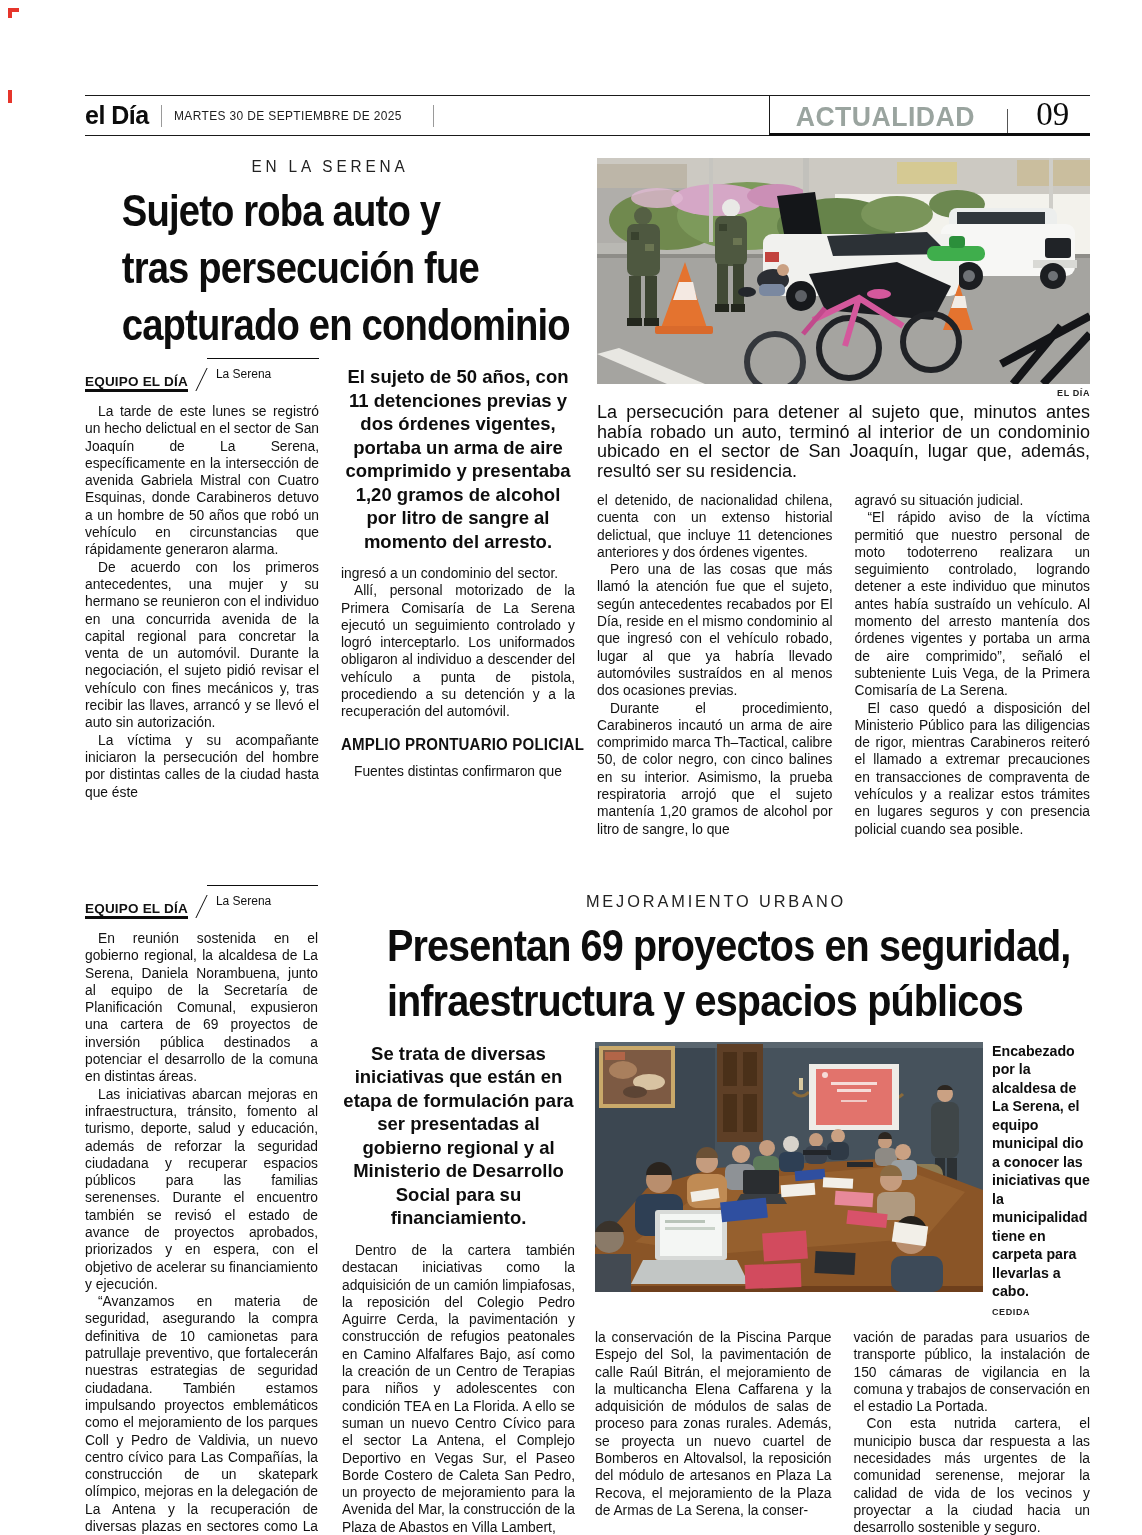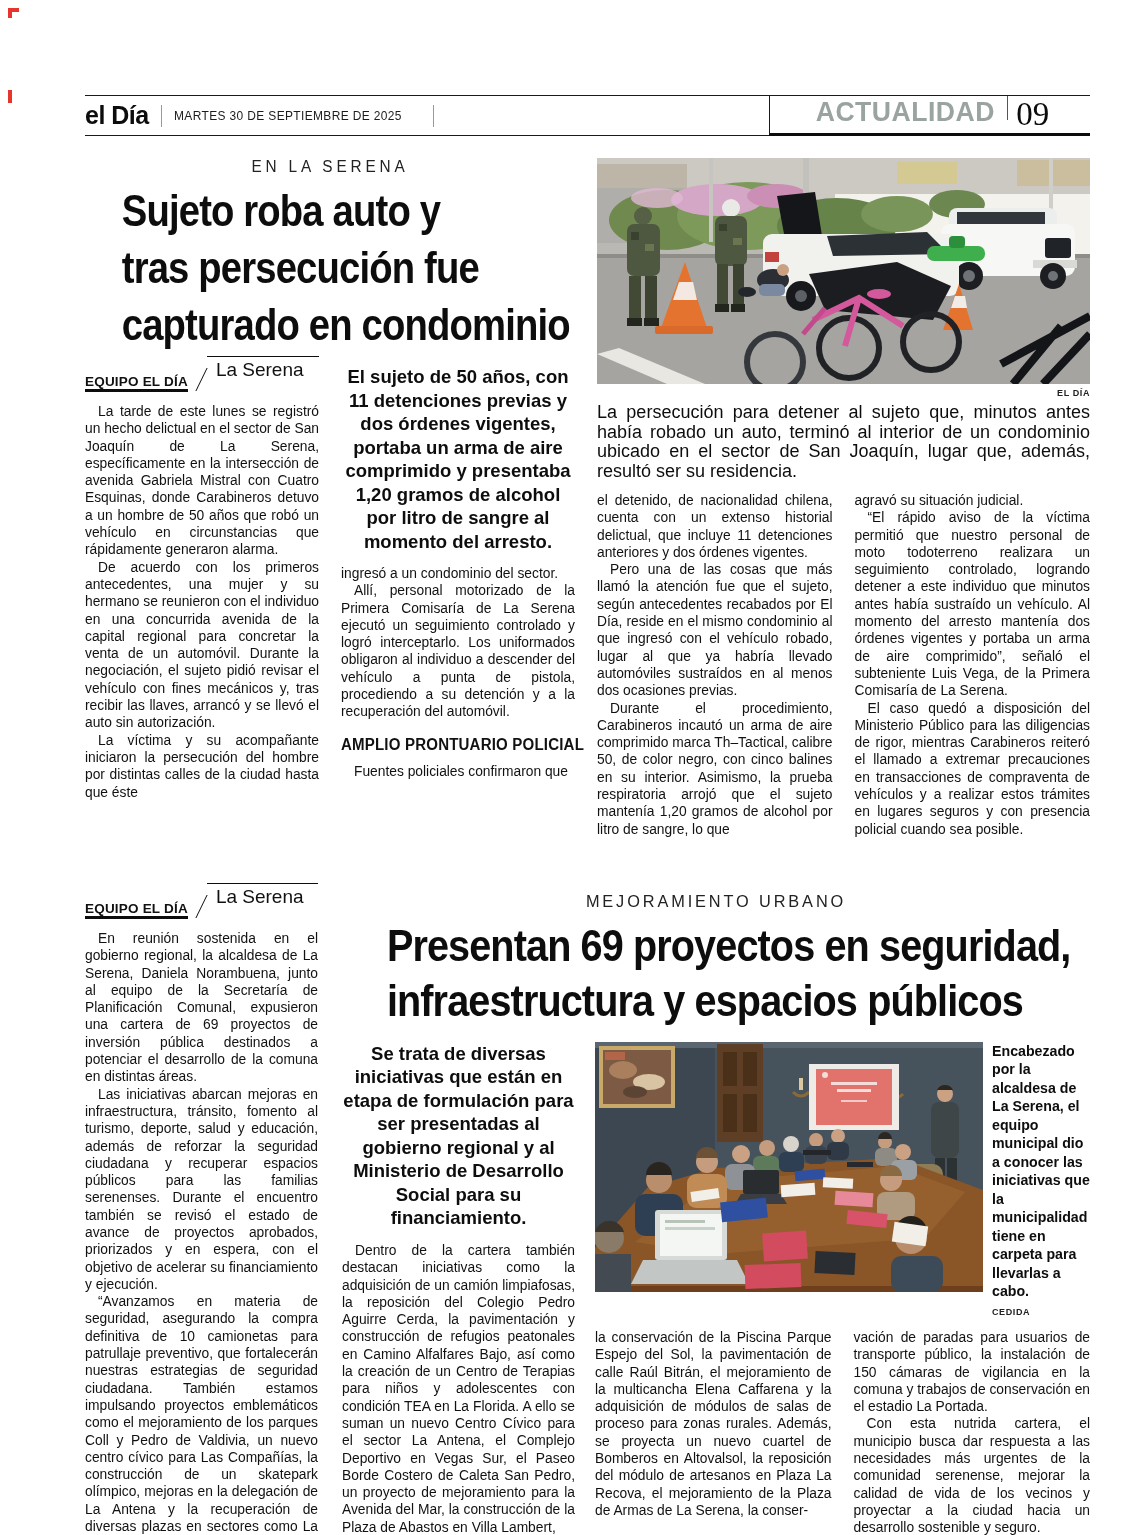--- a/index.html
+++ b/index.html
@@ -11,21 +11,21 @@
   .cm1b{left:8px;top:8px;width:4px;height:10px;}
   .cm2{left:8px;top:90px;width:4px;height:13px;}
 
   
   .hdr{position:absolute;left:85px;top:95px;width:1005px;height:40px;
        border-top:1.5px solid #1a1a1a;display:flex;align-items:stretch;}
   .hdr-left{flex:1;display:flex;align-items:center;gap:12px;border-bottom:1.5px solid #1a1a1a;}
   .logo{font-size:25px;font-weight:800;letter-spacing:-0.5px;color:#0c0c0c;}
   .hsep{width:1px;height:22px;background:#9a9a9a;}
   .hdate{font-size:13px;letter-spacing:0.4px;color:#1c1c1c;transform:scaleX(.92);transform-origin:left center;white-space:nowrap;}
-  .hdr-right{flex:0 0 320px;display:flex;align-items:flex-start;justify-content:center;gap:8px;
+  .hdr-right{flex:0 0 320px;display:flex;align-items:flex-end;justify-content:center;gap:28px;
              border-left:1.5px solid #1a1a1a;border-bottom:3px solid #0c0c0c;}
   .section{font-size:28px;font-weight:800;color:#9aa49f;letter-spacing:0.5px;transform:scaleX(.95);}
   .psep{width:1px;height:24px;background:#555;}
   .pageno{font-family:"Liberation Serif",serif;font-size:33px;color:#0c0c0c;}
 
   
   .content{position:absolute;left:85px;top:158px;width:1005px;}
   .p{font-size:13.8px;line-height:17.3px;text-align:justify;text-indent:13px;margin:0;hyphens:auto;}
   .noind{text-indent:0;}
   .kicker{text-align:center;font-size:16px;letter-spacing:4px;color:#222;transform:scaleX(.96);}
@@ -35,21 +35,21 @@
   .lede{font-weight:700;font-size:18.5px;line-height:23.5px;text-align:center;color:#0d0d0d;margin-bottom:12px;}
   .subhead{font-size:16px;font-weight:700;margin:15px 0 9px 0;letter-spacing:0.2px;transform:scaleX(.94);transform-origin:left center;white-space:nowrap;}
   .cap{font-weight:400;font-size:18px;line-height:19.5px;text-align:justify;color:#0d0d0d;}
   .credit{font-size:9px;font-weight:700;letter-spacing:0.6px;text-align:right;color:#222;margin:4px 0 5px 0;}
   .p + .p{margin-top:0;}
 
   
   .byline{display:flex;align-items:flex-end;margin-bottom:11px;height:27px;}
   .by-author{font-weight:700;font-size:13.5px;letter-spacing:0.2px;border-bottom:3px solid #0d0d0d;white-space:nowrap;}
   .by-slash{width:9px;height:23px;border-right:1.6px solid #0d0d0d;transform:skewX(-26deg);margin:0 5px 1px 4px;}
-  .by-loc{font-size:19px;border-top:1.2px solid #0d0d0d;padding:2px 0 11px 9px;flex:1;white-space:nowrap;}
+  .by-loc{font-size:12px;border-top:1.2px solid #0d0d0d;padding:8px 0 11px 9px;flex:1;white-space:nowrap;}
 
   
   .a1{display:flex;gap:22px;}
   .a1-left{width:490px;}
   .cols2{display:flex;gap:22px;}
   .cols2 .col{flex:1;min-width:0;}
   .a1-left .cols2{margin-top:12px;}
   .a1-right{width:493px;}
   .photo-frame{line-height:0;}
   .a1-right .cols2{margin-top:11px;}
@@ -109,21 +109,21 @@
           </div>
           <p class="p">La tarde de este lunes se registró un hecho delictual en el sector de San Joaquín de La Serena, específicamente en la intersección de avenida Gabriela Mistral con Cuatro Esquinas, donde Carabineros detuvo a un hombre de 50 años que robó un vehículo en circunstancias que rápidamente generaron alarma.</p>
           <p class="p">De acuerdo con los primeros antecedentes, una mujer y su hermano se reunieron con el individuo en una concurrida avenida de la capital regional para concretar la venta de un automóvil. Durante la negociación, el sujeto pidió revisar el vehículo con fines mecánicos y, tras recibir las llaves, arrancó y se llevó el auto sin autorización.</p>
           <p class="p">La víctima y su acompañante iniciaron la persecución del hombre por distintas calles de la ciudad hasta que éste</p>
         </div>
         <div class="col">
           <div class="lede">El sujeto de 50 años, con 11 detenciones previas y dos órdenes vigentes, portaba un arma de aire comprimido y presentaba 1,20 gramos de alcohol por litro de sangre al momento del arresto.</div>
           <p class="p noind">ingresó a un condominio del sector.</p>
           <p class="p">Allí, personal motorizado de la Primera Comisaría de La Serena ejecutó un seguimiento controlado y logró interceptarlo. Los uniformados obligaron al individuo a descender del vehículo a punta de pistola, procediendo a su detención y a la recuperación del automóvil.</p>
           <h3 class="subhead">AMPLIO PRONTUARIO POLICIAL</h3>
-          <p class="p">Fuentes policiales confirmaron que</p>
+          <p class="p">Fuentes distintas confirmaron que</p>
         </div>
       </div>
     </div>
 
     <div class="a1-right">
       <div class="photo-frame">
         <svg width="493" height="226" viewBox="0 0 493 226">
           <rect width="493" height="226" fill="#b9b8b3"></rect>
           <rect width="493" height="42" fill="#ccc9c2"></rect>
           <rect x="0" y="6" width="90" height="26" fill="#bdb6a8"></rect>

